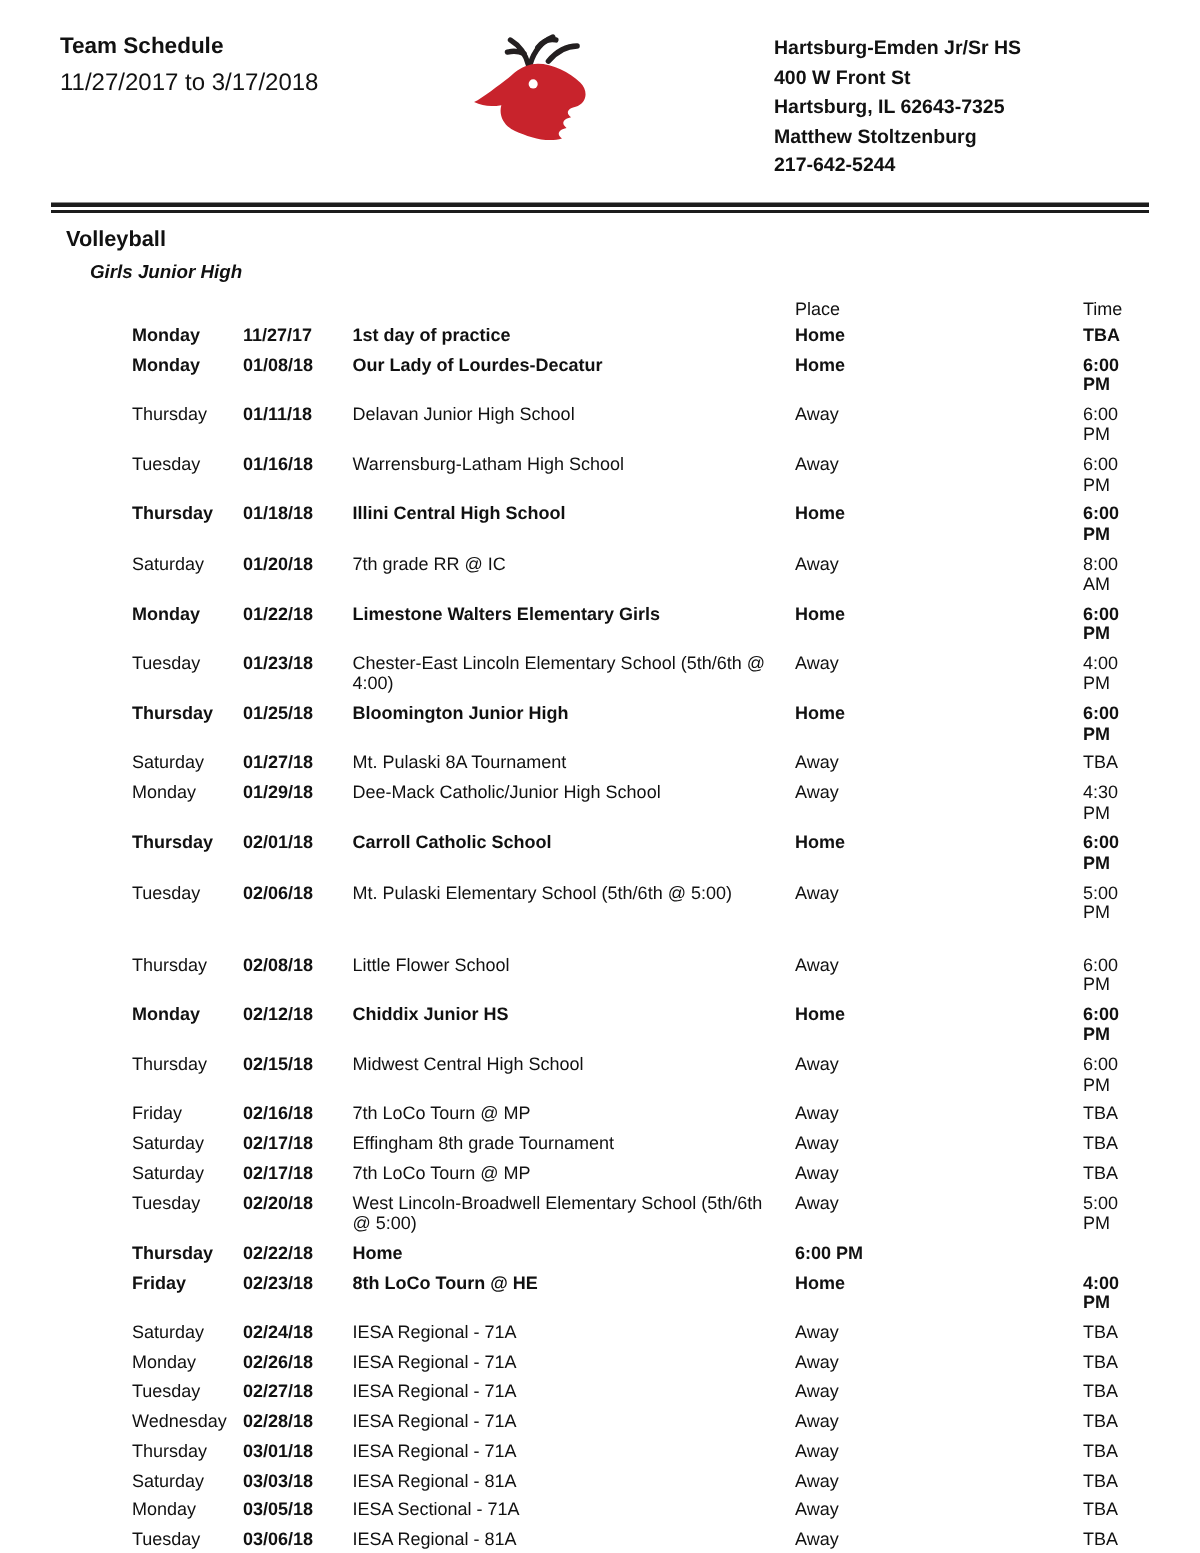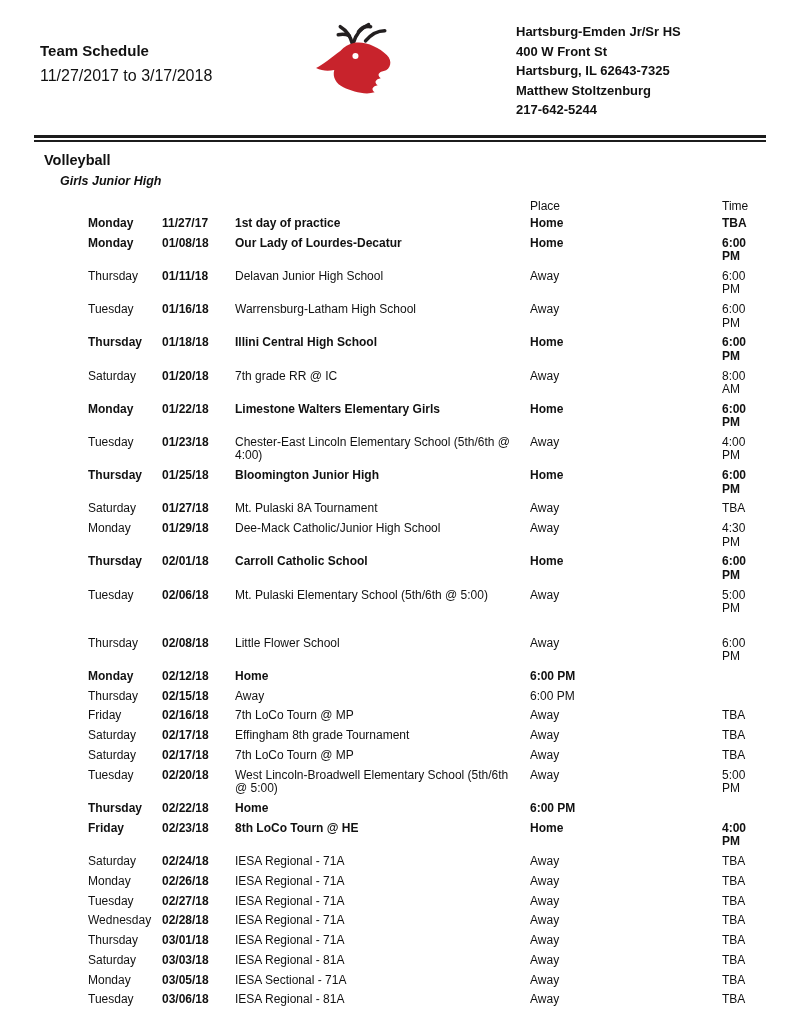--- a/index.html
+++ b/index.html
@@ -7,21 +7,21 @@
   body {
     width:800px; height:1035px; overflow:hidden;
     font-family:"Liberation Sans", sans-serif;
     color:#111111;
     position:relative;
   }
   .top {
     display:flex; align-items:flex-start;
     padding:20px 40px 0 40px;
   }
-  .left-block { width:272px; padding-top:2px;margin-top:20px; }
+  .left-block { width:272px; padding-top:2px; }
   .page-title { font-size:15px; font-weight:bold; margin-bottom:8px; }
   .team-name  { font-size:13px; font-weight:bold; margin-bottom:7px; }
   .date-range { font-size:16px; font-weight:normal; }
   .logo { width:96px; height:82px; flex:0 0 auto; }
   .right-block {
     margin-left:auto; width:244px;
     font-size:13px; font-weight:bold; line-height:19.5px;
     padding-top:2px;
   }
   .double-rule {
@@ -191,26 +191,28 @@
         <div class="row gap">
           <span class="cell day">Thursday</span>
           <span class="cell date">02/08/18</span>
           <span class="cell event">Little Flower School</span>
           <span class="cell place">Away</span>
           <span class="cell time">6:00 PM</span>
         </div>
         <div class="row bold">
           <span class="cell day">Monday</span>
           <span class="cell date">02/12/18</span>
+          <span class="cell event">Chiddix Junior HS</span>
           <span class="cell place">Home</span>
           <span class="cell time">6:00 PM</span>
         </div>
         <div class="row">
           <span class="cell day">Thursday</span>
           <span class="cell date">02/15/18</span>
+          <span class="cell event">Midwest Central High School</span>
           <span class="cell place">Away</span>
           <span class="cell time">6:00 PM</span>
         </div>
         <div class="row">
           <span class="cell day">Friday</span>
           <span class="cell date">02/16/18</span>
           <span class="cell event">7th LoCo Tourn @ MP</span>
           <span class="cell place">Away</span>
           <span class="cell time">TBA</span>
         </div>

